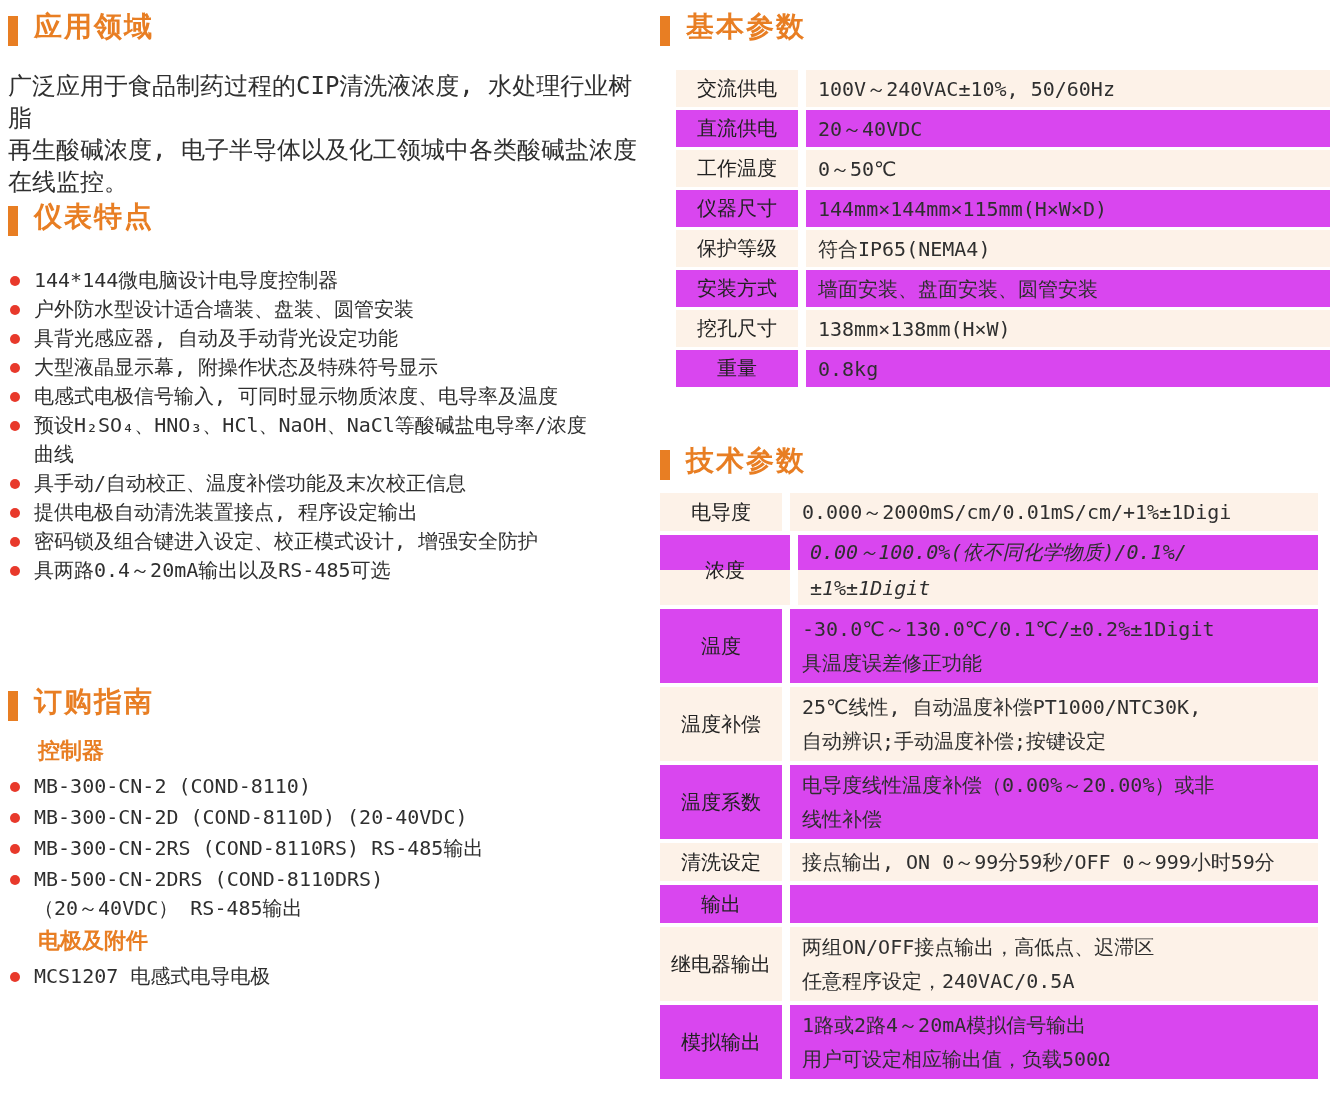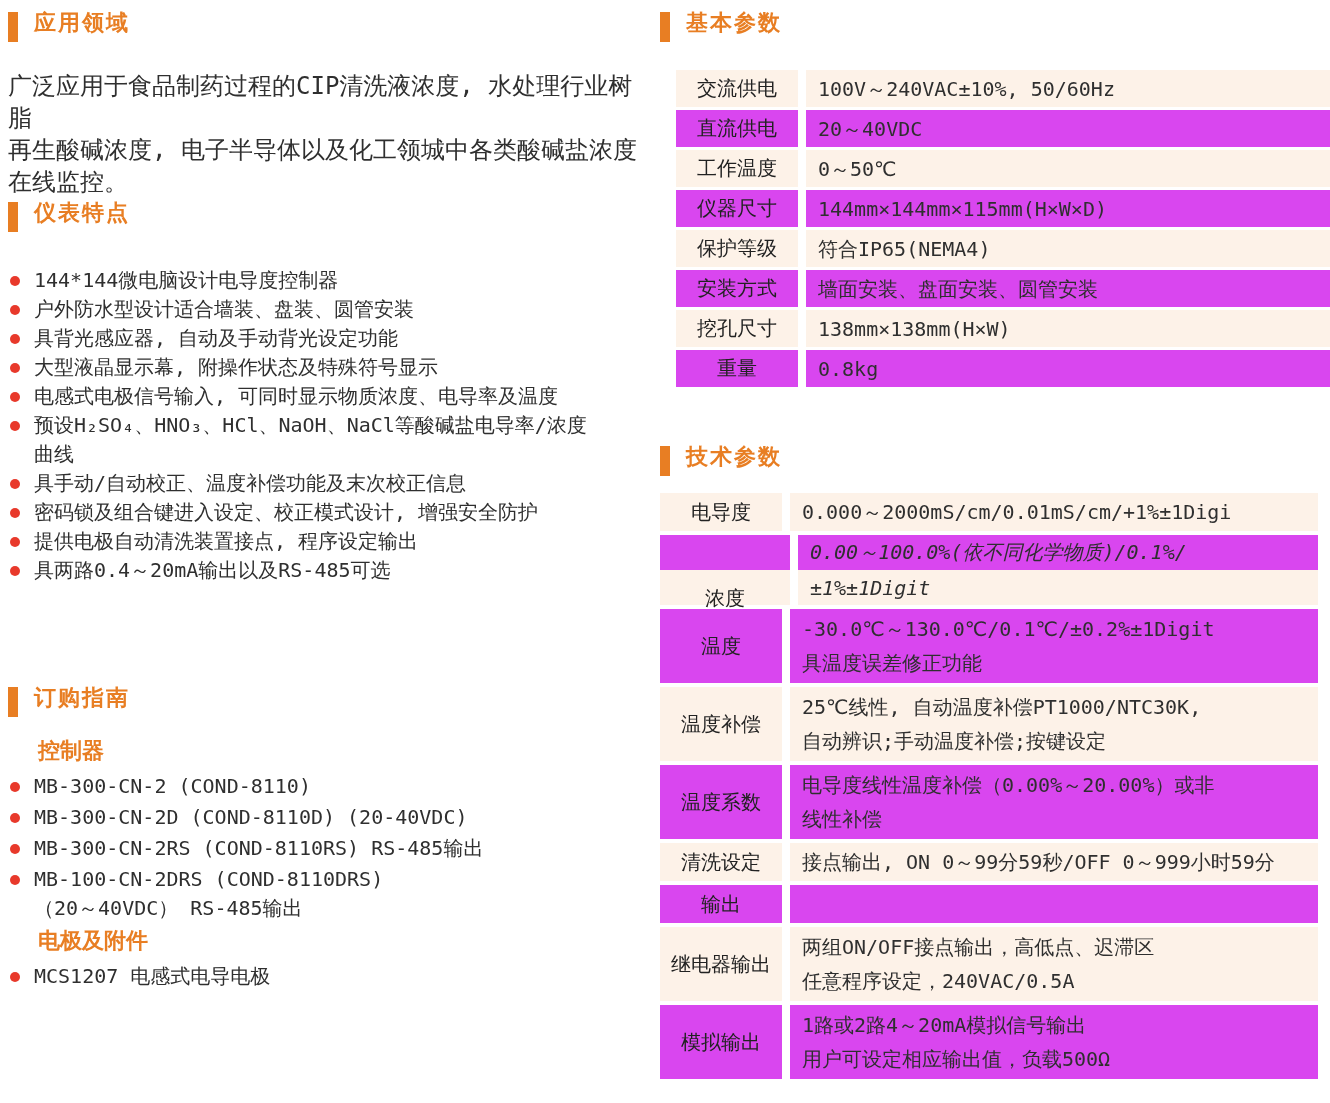--- a/index.html
+++ b/index.html
@@ -7,21 +7,21 @@
   body { font-family:"DejaVu Sans", "Liberation Sans", sans-serif; color:#2b2b2b; }
   .page { position:relative; width:1330px; height:1103px; background:#ffffff; overflow:hidden; }
 
   .col { position:absolute; top:0; }
   .col-left  { left:8px;  width:644px; height:1103px; }
   .col-right { left:660px; width:662px; height:1103px; }
 
   
   .section-h { position:absolute; display:flex; align-items:center; }
   .section-h .bar { width:10px; height:30px; background:#e87e23; margin-right:16px; transform:translateY(4px); }
-  .section-h .htxt { font-size:22px; font-weight:bold; color:#e87e23; letter-spacing:2px; }
+  .section-h .htxt { font-size:28px; font-weight:bold; color:#e87e23; letter-spacing:2px; }
 
   .sub-h { position:absolute; left:30px; font-size:22px; font-weight:bold; color:#e87e23; }
 
   .body-text { position:absolute; left:0; width:644px; font-size:24px; line-height:32px; white-space:pre-line; color:#2f2f2f;
                font-family:"DejaVu Sans Mono","DejaVu Sans",sans-serif; }
 
   ul.blist { position:absolute; left:0; list-style:none; width:644px; }
   ul.blist li { position:relative; padding-left:26px; font-size:20px; line-height:29px; white-space:pre-line;
                 font-family:"DejaVu Sans Mono","DejaVu Sans",sans-serif; color:#2f2f2f; }
   ul.blist li .dot { position:absolute; left:2px; top:10px; width:10px; height:10px; border-radius:50%; background:#e8392b; }
@@ -41,21 +41,21 @@
             font-size:20px; color:#222222; }
   .tvalue { flex:1; display:flex; align-items:center; padding-left:12px; font-size:20px; color:#2f2f2f;
             white-space:pre-line; line-height:34px; font-family:"DejaVu Sans Mono","DejaVu Sans",sans-serif; }
 
   
   .split { position:relative; height:70px; display:block; }
   .split .half { height:35px; display:flex; align-items:center; padding-left:150px; font-size:20px; color:#2f2f2f;
                  font-family:"DejaVu Sans Mono","DejaVu Sans",sans-serif;font-style:italic; }
   .split .stripe { position:absolute; left:130px; top:0; width:8px; height:100%; background:#ffffff; }
   .split .slabel { position:absolute; left:0; top:0; width:130px; height:100%; display:flex; align-items:center; justify-content:center;
-                   font-size:20px; color:#222222;margin-top:28px; }
+                   font-size:20px; color:#222222; }
 
   
   #app-h   { top:8px; }
   #app-p   { top:70px; }
   #feat-h  { top:198px; }
   #feat-l  { top:266px; }
   #ord-h   { top:683px; }
   #ord-s1  { top:736px; }
   #ord-l1  { top:772px; }
   #ord-s2  { top:926px; }
@@ -88,35 +88,35 @@
     </div>
     <ul class="blist" id="feat-l">
       <li><span class="dot"></span><span>144*144微电脑设计电导度控制器</span></li>
       <li><span class="dot"></span><span>户外防水型设计适合墙装、盘装、圆管安装</span></li>
       <li><span class="dot"></span><span>具背光感应器, 自动及手动背光设定功能</span></li>
       <li><span class="dot"></span><span>大型液晶显示幕, 附操作状态及特殊符号显示</span></li>
       <li><span class="dot"></span><span>电感式电极信号输入, 可同时显示物质浓度、电导率及温度</span></li>
       <li><span class="dot"></span><span>预设H₂SO₄、HNO₃、HCl、NaOH、NaCl等酸碱盐电导率/浓度
 曲线</span></li>
       <li><span class="dot"></span><span>具手动/自动校正、温度补偿功能及末次校正信息</span></li>
+      <li><span class="dot"></span><span>提供电极自动清洗装置接点, 程序设定输出</span></li>
       <li><span class="dot"></span><span>密码锁及组合键进入设定、校正模式设计, 增强安全防护</span></li>
-      <li><span class="dot"></span><span>提供电极自动清洗装置接点, 程序设定输出</span></li>
       <li><span class="dot"></span><span>具两路0.4～20mA输出以及RS-485可选</span></li>
     </ul>
 
     <div class="section-h" id="ord-h">
       <span class="bar"></span>
       <span class="htxt">订购指南</span>
     </div>
     <div class="sub-h" id="ord-s1">控制器</div>
     <ul class="blist olist" id="ord-l1">
       <li><span class="dot"></span><span>MB-300-CN-2 (COND-8110)</span></li>
       <li><span class="dot"></span><span>MB-300-CN-2D (COND-8110D) (20-40VDC)</span></li>
       <li><span class="dot"></span><span>MB-300-CN-2RS (COND-8110RS) RS-485输出</span></li>
-      <li><span class="dot"></span><span>MB-100-CN-2DRS (COND-8110DRS)
+      <li><span class="dot"></span><span>MB-500-CN-2DRS (COND-8110DRS)
 （20～40VDC） RS-485输出</span></li>
     </ul>
     <div class="sub-h" id="ord-s2">电极及附件</div>
     <ul class="blist olist" id="ord-l2">
       <li><span class="dot"></span><span>MCS1207  电感式电导电极</span></li>
     </ul>
   </div>
 
   <div class="col col-right">
 

